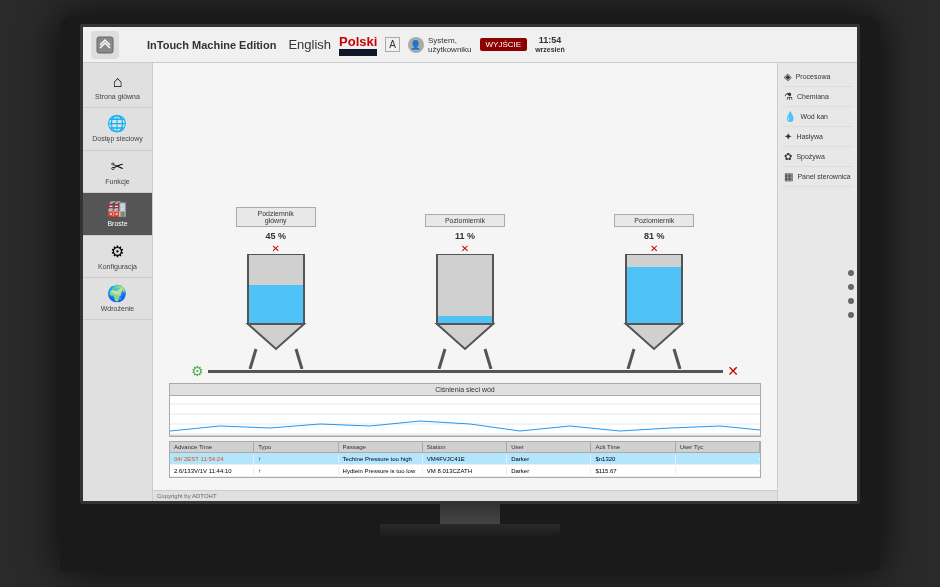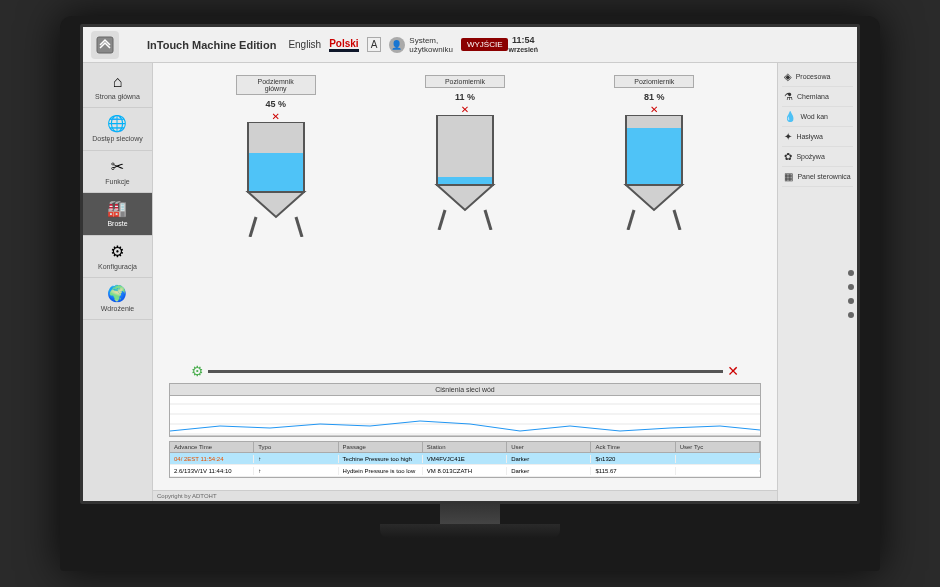--- a/index.html
+++ b/index.html
@@ -77,29 +77,29 @@
     }
 
     .header-nav {
       display: flex;
       align-items: center;
       gap: 8px;
       margin-right: 8px;
     }
 
     .header-nav span {
-      font-size: 10px;
+      font-size: 13px;
       color: #333;
       cursor: pointer;
     }
 
     .header-nav span.active {
       color: #c00;
       font-weight: bold;
-      border-bottom: 3px solid #0f172a;
+      border-bottom: 7px solid #0f172a;
     }
 
     .header-user {
       display: flex;
       align-items: center;
       gap: 4px;
       font-size: 8px;
       color: #333;
       margin-right: 8px;
     }
@@ -115,20 +115,21 @@
       font-size: 9px;
     }
 
     .header-login-btn {
       background: #8B0000;
       color: white;
       font-size: 8px;
       padding: 2px 6px;
       border-radius: 2px;
       cursor: pointer;
+      margin-right: 8px;
     }
 
     .header-time {
       font-size: 9px;
       font-weight: bold;
       color: #333;
       text-align: center;
       line-height: 1.2;
     }
 
@@ -197,21 +198,21 @@
       padding: 8px;
       display: flex;
       flex-direction: column;
       position: relative;
     }
 
     
     .tanks-area {
       display: flex;
       justify-content: space-around;
-      align-items: flex-start;
+      align-items: flex-end;
       flex: 1;
       padding: 4px 20px;
     }
 
     .tank-container {
       display: flex;
       flex-direction: column;
       align-items: center;
       position: relative;
     }

